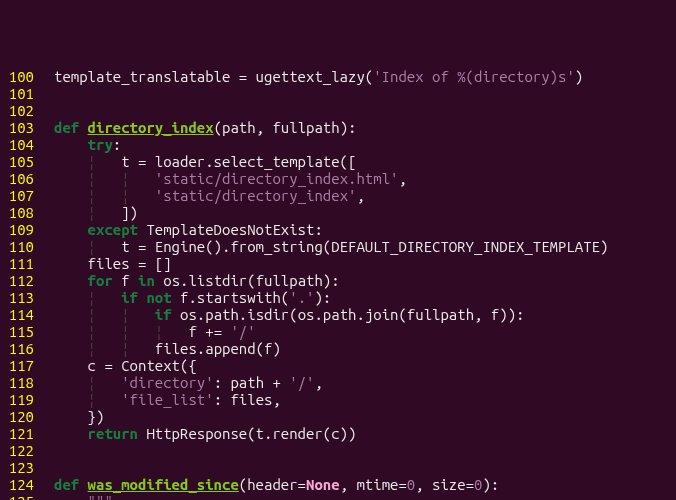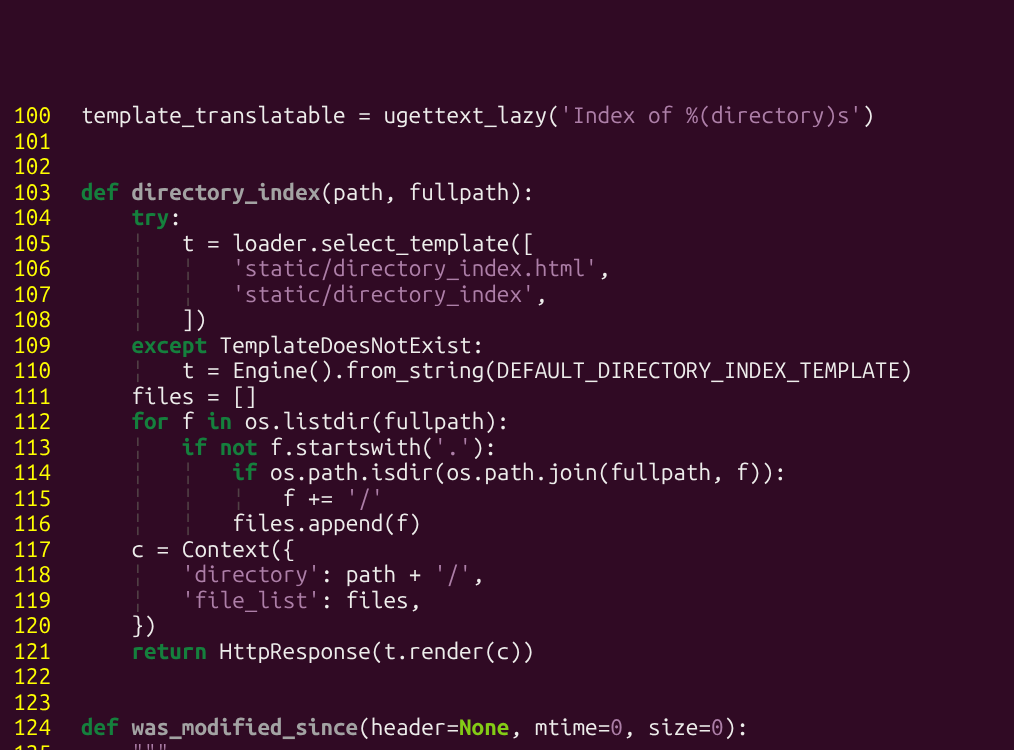--- a/index.html
+++ b/index.html
@@ -22,25 +22,25 @@
     user-select: none;
     flex-shrink: 0;
     font-weight: normal;
   }
   .code {
     padding-left: 20px;
     flex: 1;
     overflow: hidden;
   }
   .kw { color: #15803d; font-weight: bold; } 
-  .fn { color: #a3a3a3; font-weight: bold; } 
+  .fn { color: #84cc16; font-weight: bold; text-decoration: underline; } 
   .id { color: #eeeeec; }  
   .str { color: #ad7fa8; } 
   .num { color: #ad7fa8; } 
-  .none { color: #84cc16; font-weight: bold; } 
+  .none { color: #f9a8d4; font-weight: bold; } 
   .guide { color: #514045; }
 </style>
 </head>
 <body>
 
 
 
 <div class="editor"><div class="line"><span class="gutter">100</span><span class="code"><span class="id">template_translatable = ugettext_lazy(</span><span class="str">'Index of %(directory)s'</span><span class="id">)</span></span></div><div class="line"><span class="gutter">101</span><span class="code"></span></div><div class="line"><span class="gutter">102</span><span class="code"></span></div><div class="line"><span class="gutter">103</span><span class="code"><span class="kw">def</span><span class="id"> </span><span class="fn">directory_index</span><span class="id">(path, fullpath):</span></span></div><div class="line"><span class="gutter">104</span><span class="code">    <span class="kw">try</span><span class="id">:</span></span></div><div class="line"><span class="gutter">105</span><span class="code">    <span class="guide">¦</span>   <span class="id">t = loader.select_template([</span></span></div><div class="line"><span class="gutter">106</span><span class="code">    <span class="guide">¦</span>   <span class="guide">¦</span>   <span class="str">'static/directory_index.html'</span><span class="id">,</span></span></div><div class="line"><span class="gutter">107</span><span class="code">    <span class="guide">¦</span>   <span class="guide">¦</span>   <span class="str">'static/directory_index'</span><span class="id">,</span></span></div><div class="line"><span class="gutter">108</span><span class="code">    <span class="guide">¦</span>   <span class="id">])</span></span></div><div class="line"><span class="gutter">109</span><span class="code">    <span class="kw">except</span><span class="id"> TemplateDoesNotExist:</span></span></div><div class="line"><span class="gutter">110</span><span class="code">    <span class="guide">¦</span>   <span class="id">t = Engine().from_string(DEFAULT_DIRECTORY_INDEX_TEMPLATE)</span></span></div><div class="line"><span class="gutter">111</span><span class="code">    <span class="id">files = []</span></span></div><div class="line"><span class="gutter">112</span><span class="code">    <span class="kw">for</span><span class="id"> f </span><span class="kw">in</span><span class="id"> os.listdir(fullpath):</span></span></div><div class="line"><span class="gutter">113</span><span class="code">    <span class="guide">¦</span>   <span class="kw">if</span><span class="id"> </span><span class="kw">not</span><span class="id"> f.startswith(</span><span class="str">'.'</span><span class="id">):</span></span></div><div class="line"><span class="gutter">114</span><span class="code">    <span class="guide">¦</span>   <span class="guide">¦</span>   <span class="kw">if</span><span class="id"> os.path.isdir(os.path.join(fullpath, f)):</span></span></div><div class="line"><span class="gutter">115</span><span class="code">    <span class="guide">¦</span>   <span class="guide">¦</span>   <span class="guide">¦</span>   <span class="id">f += </span><span class="str">'/'</span></span></div><div class="line"><span class="gutter">116</span><span class="code">    <span class="guide">¦</span>   <span class="guide">¦</span>   <span class="id">files.append(f)</span></span></div><div class="line"><span class="gutter">117</span><span class="code">    <span class="id">c = Context({</span></span></div><div class="line"><span class="gutter">118</span><span class="code">    <span class="guide">¦</span>   <span class="str">'directory'</span><span class="id">: path + </span><span class="str">'/'</span><span class="id">,</span></span></div><div class="line"><span class="gutter">119</span><span class="code">    <span class="guide">¦</span>   <span class="str">'file_list'</span><span class="id">: files,</span></span></div><div class="line"><span class="gutter">120</span><span class="code">    <span class="id">})</span></span></div><div class="line"><span class="gutter">121</span><span class="code">    <span class="kw">return</span><span class="id"> HttpResponse(t.render(c))</span></span></div><div class="line"><span class="gutter">122</span><span class="code"></span></div><div class="line"><span class="gutter">123</span><span class="code"></span></div><div class="line"><span class="gutter">124</span><span class="code"><span class="kw">def</span><span class="id"> </span><span class="fn">was_modified_since</span><span class="id">(header=</span><span class="none">None</span><span class="id">, mtime=</span><span class="num">0</span><span class="id">, size=</span><span class="num">0</span><span class="id">):</span></span></div><div class="line"><span class="gutter">125</span><span class="code">    <span class="str">"""</span></span></div></div>
 
 

